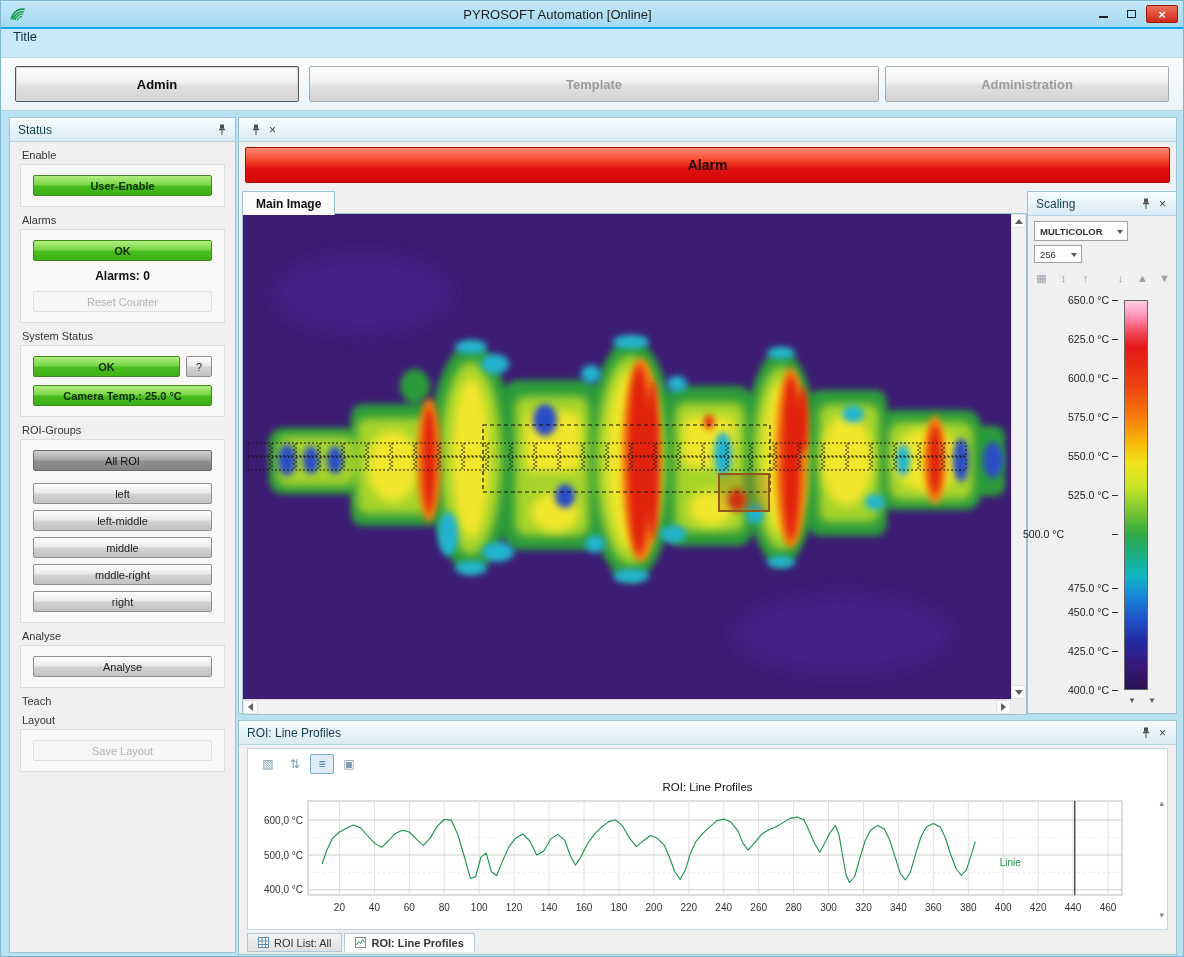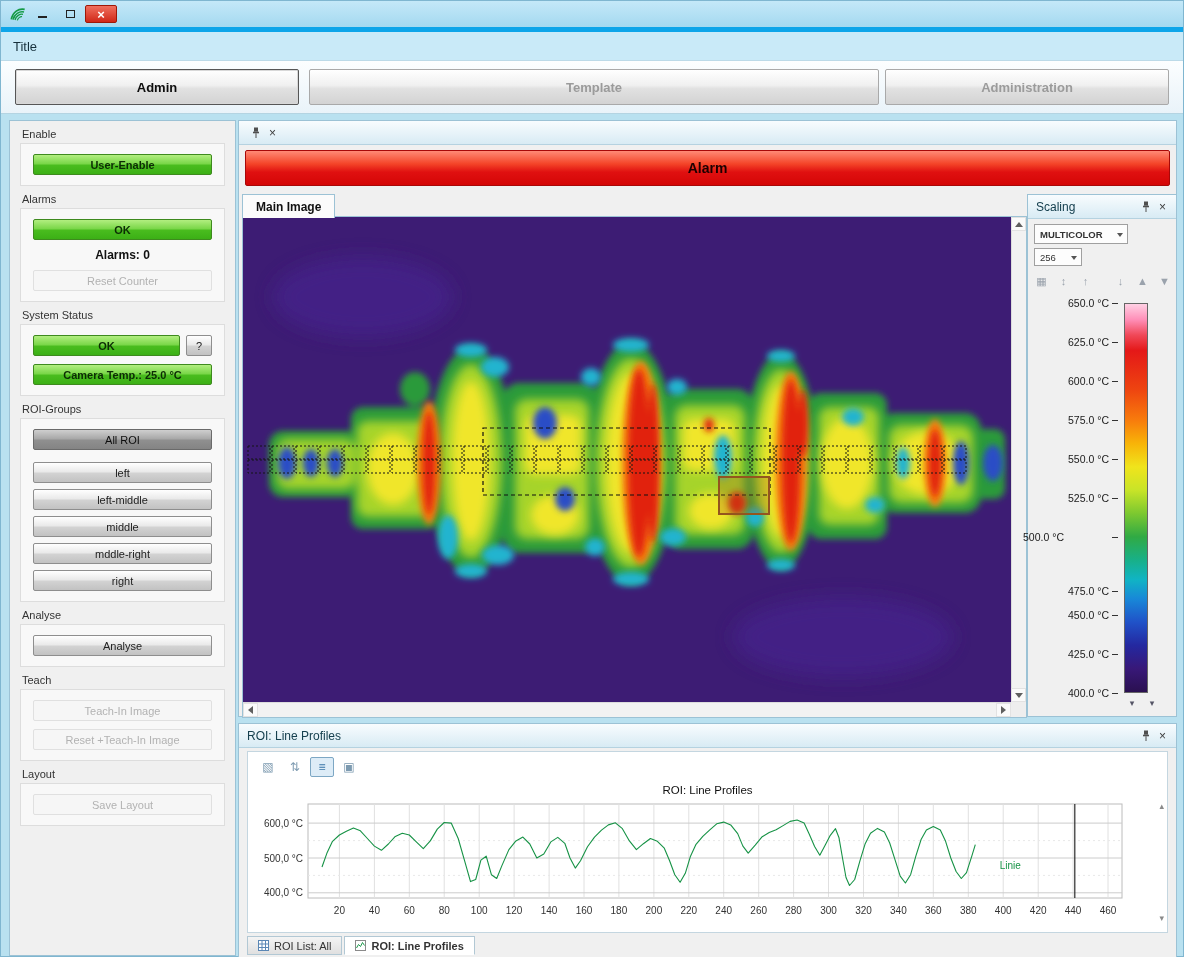--- a/index.html
+++ b/index.html
@@ -10,21 +10,21 @@
   
   .titlebar{height:26px;background:linear-gradient(#c4e8f8,#a4d9f0);display:flex;align-items:center;padding:0 5px 0 8px}
   .app-icon{width:18px;height:18px;display:flex;align-items:center;justify-content:center}
   .title-text{flex:1;text-align:center;font-size:13px;color:#1b1b1b}
   .wc{border:none;background:transparent;height:18px;display:flex;align-items:center;justify-content:center;padding:0;margin-left:2px}
   .wc.minb,.wc.maxb{width:26px}
   .min-bar{width:9px;height:2px;background:#222;margin-top:6px}
   .max-box{width:9px;height:8px;border:1px solid #222;box-sizing:border-box}
   .wc.closeb{width:32px;background:linear-gradient(#f0705e,#d02818);border:1px solid #9e1808;border-radius:2px;color:#fff;font-size:13px;font-weight:bold;line-height:15px}
 
-  .subtitlebar{height:28px;background:#c9eaf8;border-top:5px solid #0ea5e9;display:flex;align-items:center;padding:0 12px;font-size:13px;color:#16303c}
+  .subtitlebar{height:28px;background:#c9eaf8;border-top:2px solid #0ea5e9;display:flex;padding:0 12px;font-size:13px;color:#16303c}
 
   
   .ribbon{height:52px;background:linear-gradient(#fcfeff,#e9f3f9);border-top:1px solid #bcdae8;border-bottom:1px solid #b4d4e2;position:relative}
   .rb{position:absolute;top:8px;height:36px;border-radius:2px;font-weight:bold;font-size:13px;background:linear-gradient(#ffffff,#f0f0f0 45%,#e1e1e1 55%,#d3d3d3)}
   .rb.admin{left:14px;width:284px;color:#0d0d0d;border:1px solid #565656;box-shadow:inset 0 0 0 1px #d8d8d8}
   .rb.template{left:308px;width:570px;color:#9b9b9b;border:1px solid #a9a9a9}
   .rb.administration{left:884px;width:284px;color:#9b9b9b;border:1px solid #a9a9a9}
 
   .main{position:relative;height:851px}
 
@@ -128,20 +128,21 @@
 </svg>
 
 <div class="window" aria-label="PYROSOFT Automation [Online]">
 
   <div class="titlebar">
     <span class="app-icon">
         <svg width="16" height="16">
           <use href="#dias-sym"></use>
         </svg>
       </span>
+    <span class="title-text">PYROSOFT Automation [Online]</span>
     <button class="wc minb">
         <span class="min-bar"></span>
       </button>
     <button class="wc maxb">
         <span class="max-box"></span>
       </button>
     <button class="wc closeb">×</button>
   </div>
 
   <div class="subtitlebar">
@@ -150,20 +151,28 @@
 
   <div class="ribbon">
     <button class="rb admin">Admin</button>
     <button class="rb template">Template</button>
     <button class="rb administration">Administration</button>
   </div>
 
   <div class="main">
 
     <div class="panel status">
+      <div class="phead">
+        <span class="ptitle">Status</span>
+        <button class="icon-btn">
+            <svg width="10" height="12">
+              <use href="#pin-sym"></use>
+            </svg>
+          </button>
+      </div>
 
 
       <div class="grp">
         <div class="grp-label">Enable</div>
         <div class="grp-box">
           <button class="btn green">User-Enable</button>
         </div>
       </div>
 
       <div class="grp">
@@ -200,24 +209,20 @@
 
       <div class="grp">
         <div class="grp-label">Analyse</div>
         <div class="grp-box">
           <button class="btn silver">Analyse</button>
         </div>
       </div>
 
       <div class="grp">
         <div class="grp-label">Teach</div>
-        <div class="grp-box">
-          <button class="btn dis">Teach-In Image</button>
-          <button class="btn dis">Reset +Teach-In Image</button>
-        </div>
       </div>
 
       <div class="grp">
         <div class="grp-label">Layout</div>
         <div class="grp-box">
           <button class="btn dis">Save Layout</button>
         </div>
       </div>
     </div>
 

